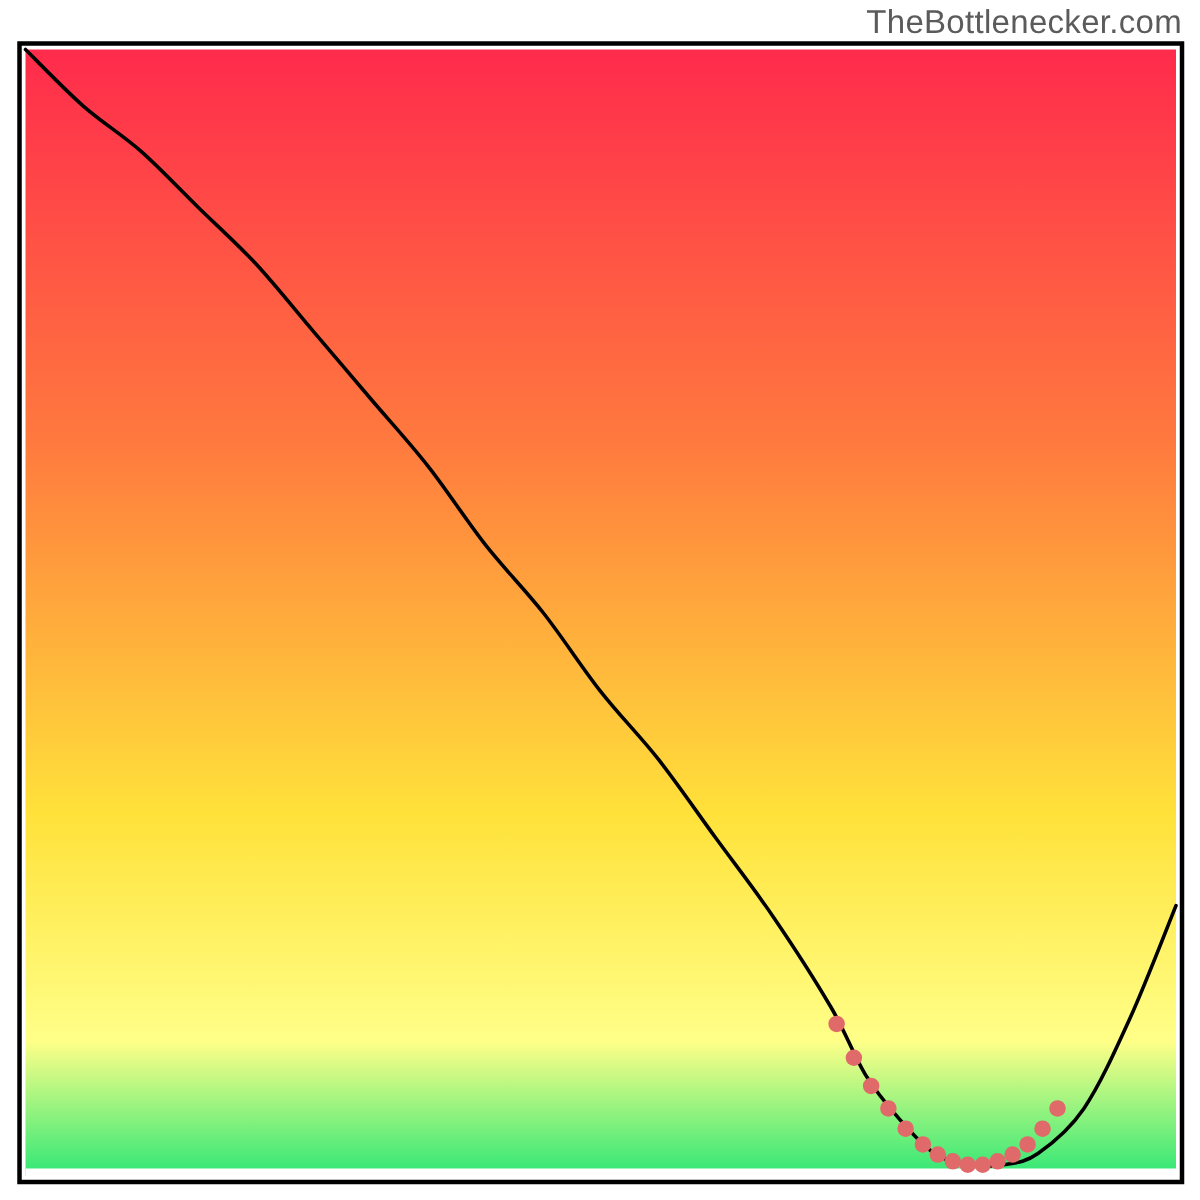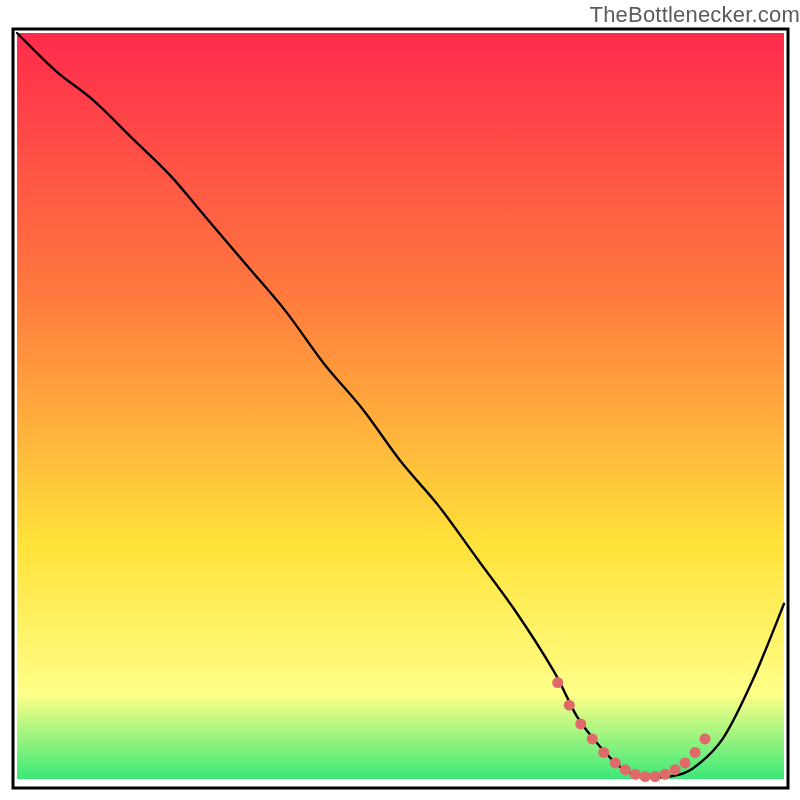--- a/index.html
+++ b/index.html
@@ -12,21 +12,21 @@
     font-family: Arial, Helvetica, sans-serif;
   }
   .wrap {
     position: relative;
     width: 800px;
     height: 800px;
   }
   .attribution {
     position: absolute;
     top: 2px;
-    right: 0;
+    right: 12px;
     font-size: 22px;
     font-weight: 500;
     color: #5b5b5b;
     letter-spacing: 0.2px;
   }
   svg.chart {
     position: absolute;
     left: 0;
     top: 0;
   }

